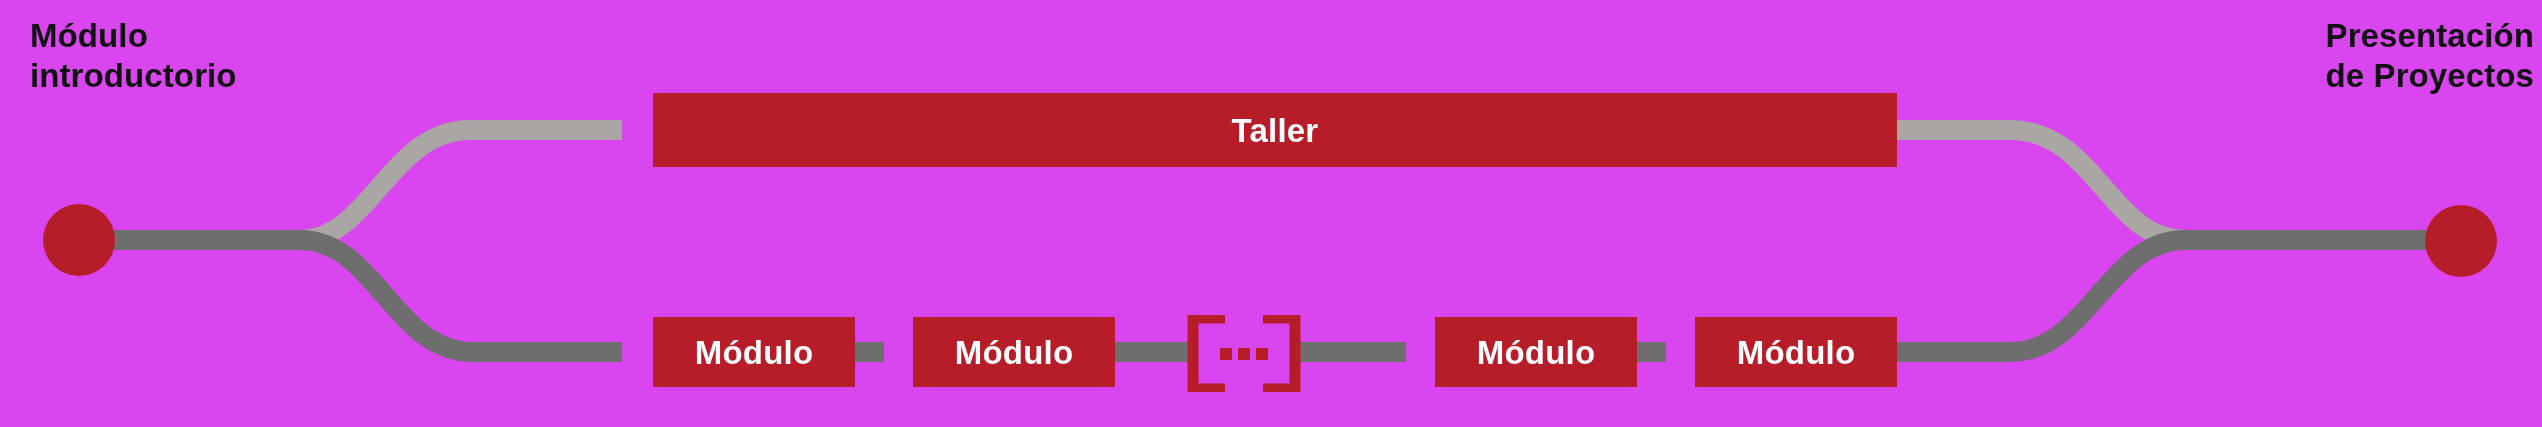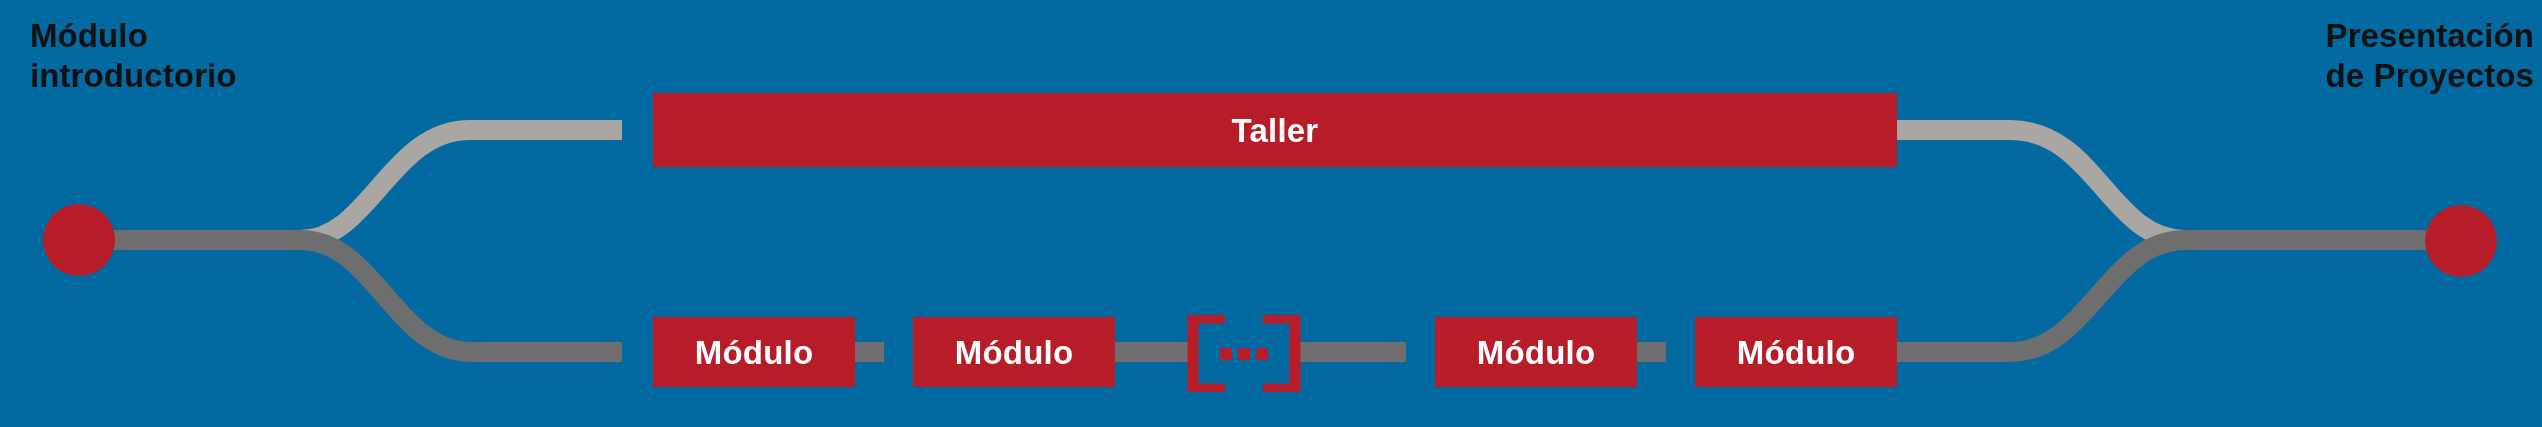--- a/index.html
+++ b/index.html
@@ -8,21 +8,21 @@
     padding: 0;
     background: #ffffff;
   }
   body {
     font-family: "Liberation Sans", sans-serif;
   }
   #diagram-root {
     position: relative;
     width: 2542px;
     height: 427px;
-    background: #0369a1;
+    background: #d946ef;
     overflow: hidden;
   }
   #flow-svg {
     position: absolute;
     left: 0;
     top: 0;
     width: 2542px;
     height: 427px;
   }
   .edge-label {

